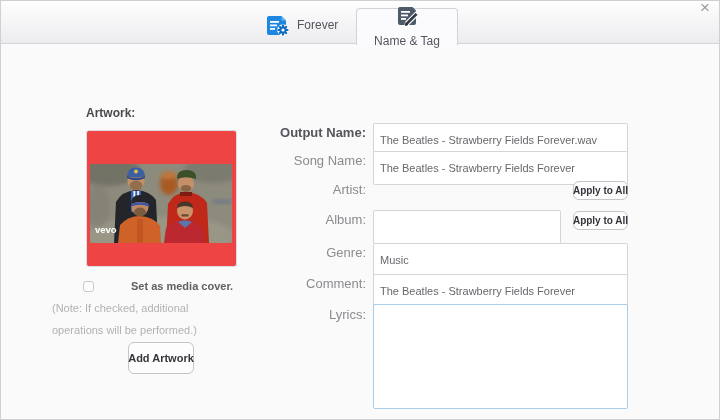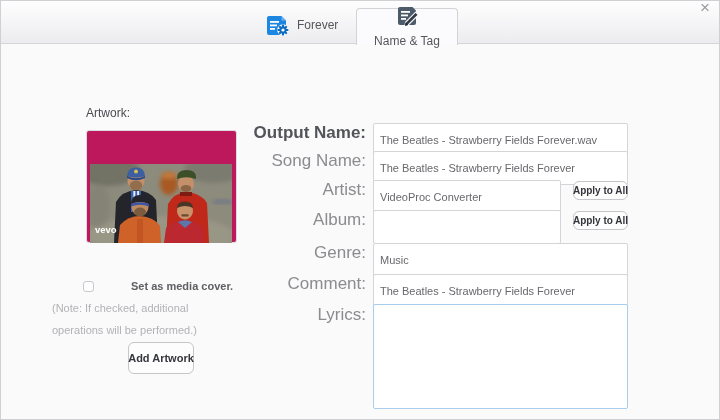--- a/index.html
+++ b/index.html
@@ -17,41 +17,41 @@
   .tab-format { left:258px; top:10px; height:28px; padding:0 6px; }
   .tab-active { left:355px; top:7px; width:102px; height:37px; justify-content:center;
                 background:#fbfbfd; border:1px solid #d2d2d7; border-bottom:none;
                 border-radius:4px 4px 0 0; z-index:2;flex-direction:column; }
   .tab svg { display:block; }
   .close-btn { position:absolute; right:9px; top:-2px; font-size:17px; color:#9a9aa0;
                cursor:pointer; line-height:18px; }
 
   
   .art-title { position:absolute; left:85px; top:105px; font-size:12px;
-               font-weight:normal; color:#4a4a50; }
-  .art-box { position:absolute; left:85px; top:129px; width:151px; height:113px;
-             background:#be185d; border:1px solid #dcdce0; border-radius:3px; }
+               font-weight:bold; color:#4a4a50; }
+  .art-box { position:absolute; left:85px; top:129px; width:151px; height:137px;
+             background:#ef4444; border:1px solid #dcdce0; border-radius:3px; }
   .art-img { position:absolute; left:3px; top:33px; width:142px; height:79px; }
 
   .cover-note { position:absolute; left:51px; top:274px; width:187px;
                 font-size:11px; line-height:22px; color:#b2b2b6; text-indent:31px; }
   .cover-note .cb { display:inline-block; width:11px; height:11px; background:#fdfdfd;
                     border:1px solid #c8c8cd; border-radius:3px; margin-right:6px;
                     vertical-align:-2px; cursor:pointer; }
   .cover-note .cb-label { font-weight:bold; color:#5f5f64;margin-left:31px; }
 
   .btn { display:flex; align-items:center; justify-content:center;
          background:#fdfdfd; border:1px solid #c5c5ca; border-radius:6px;
          font-weight:bold; color:#35363b; cursor:pointer; white-space:nowrap; }
   .add-art-btn { position:absolute; left:127px; top:341px; width:66px; height:32px;
                  font-size:11px; }
 
   
   .row-label { position:absolute; left:245px; width:120px; text-align:right;
-               font-size:17px; color:#8b8b90; line-height:17px; }
+               font-size:13px; color:#8b8b90; line-height:17px; }
   .row-label.strong { font-weight:bold; color:#54555b; }
   .inp { position:absolute; left:372px; height:17px; border:1px solid #d5d5d9;
          background:#fff; border-radius:2px; font-size:11px; color:#68686d;
          padding:16px 6px; font-family:"Liberation Sans", sans-serif; outline:none; }
   .inp.wide { width:255px; }
   .inp.narrow { width:188px; }
   .apply-btn { position:absolute; left:572px; width:55px; height:19px; font-size:10px; }
   .lyrics { position:absolute; left:372px; top:303px; width:255px; height:105px;
             border:1px solid #a9cdec; border-radius:2px; background:#fff; resize:none;
             font-family:"Liberation Sans", sans-serif; font-size:11px; color:#68686d;
@@ -166,21 +166,20 @@
 
   <div class="btn add-art-btn">Add Artwork</div>
 
   <div class="row-label strong" style="top:123px;">Output Name:</div>
   <input class="inp wide" style="top: 122px;" value="The Beatles - Strawberry Fields Forever.wav">
 
   <div class="row-label" style="top:151px;">Song Name:</div>
   <input class="inp wide" style="top: 150px;" value="The Beatles - Strawberry Fields Forever">
 
   <div class="row-label" style="top:180px;">Artist:</div>
-  <input class="inp narrow" style="top: 179px;" value="VideoProc Converter">
   <div class="btn apply-btn" style="top:180px;">Apply to All</div>
 
   <div class="row-label" style="top:210px;">Album:</div>
   <input class="inp narrow" style="top: 209px;" value="">
   <div class="btn apply-btn" style="top:210px;">Apply to All</div>
 
   <div class="row-label" style="top:243px;">Genre:</div>
   <input class="inp wide" style="top: 242px;" value="Music">
 
   <div class="row-label" style="top:274px;">Comment:</div>

